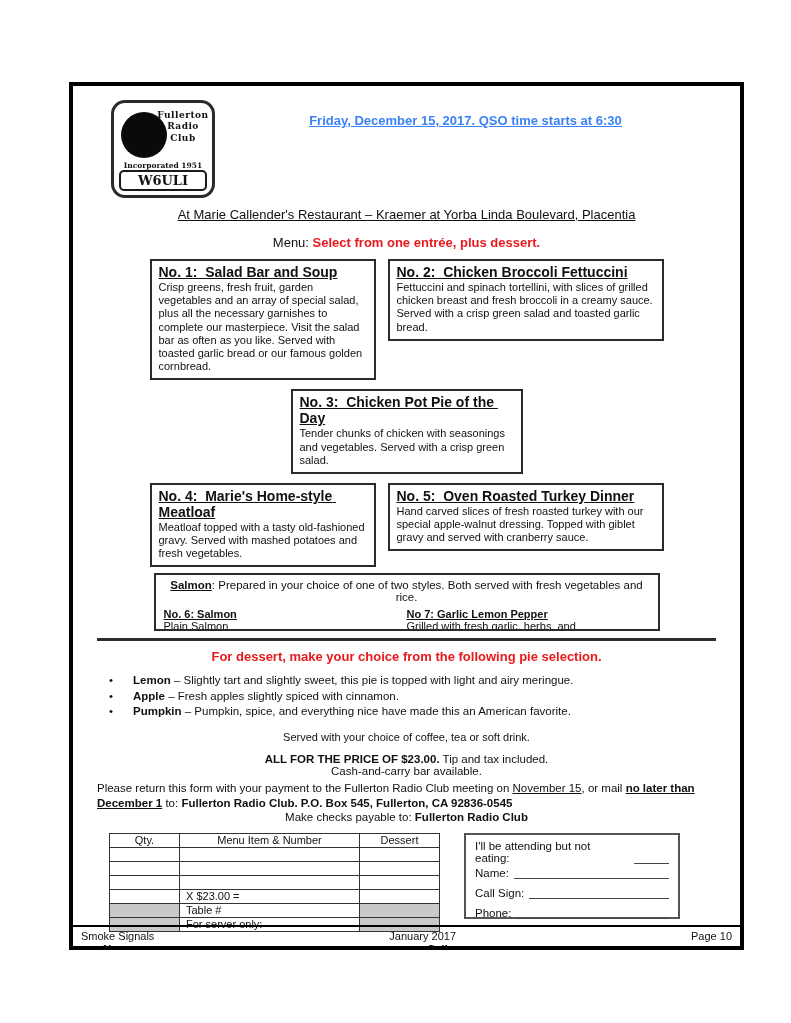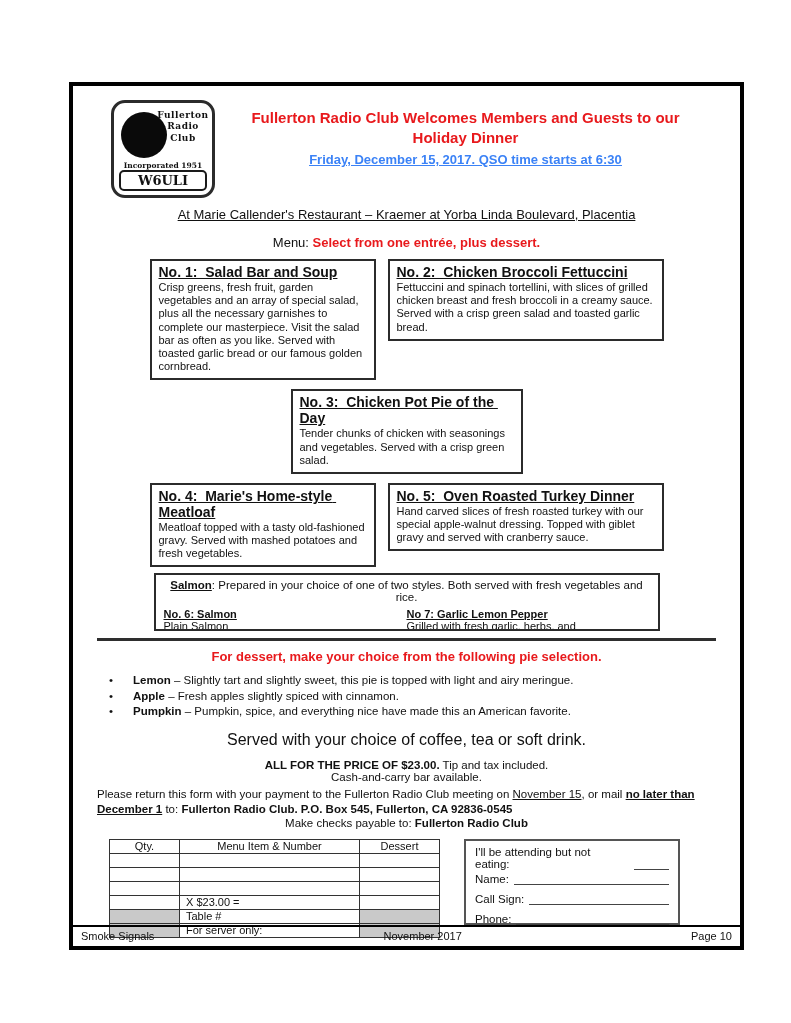--- a/index.html
+++ b/index.html
@@ -42,21 +42,21 @@
   .salmon-col .bdesc { font-size:11px; line-height:1.15; width:180px; }
 
   .separator { border-top:3px solid #2e2e2e; margin:7px 0 0 0; }
 
   
   .dessert-head { color:#e8191c; font-weight:bold; font-size:13px; text-align:center; margin-top:8px; }
   .bullets { margin-top:9px; padding-left:12px; }
   .bullet { display:flex; font-size:11.5px; line-height:1.35; }
   .bullet .dot { width:24px; flex:0 0 auto; }
   .bullet b { font-weight:bold; }
-  .center-line { text-align:center; font-size:16px; margin-top:11px; }
+  .center-line { text-align:center; font-size:11px; margin-top:11px; }
   .price-line { text-align:center; font-size:11.5px; margin-top:10px; }
   .price-line b { font-weight:bold; }
   .bar-line { text-align:center; font-size:11.5px; }
 
   
   .return-text { font-size:11.5px; line-height:1.3; margin-top:4px; }
   .return-text .u { text-decoration:underline; }
   .return-text .bu { font-weight:bold; text-decoration:underline; }
   .return-text .b { font-weight:bold; }
   .checks-line { text-align:center; font-size:11.5px; }
@@ -95,21 +95,20 @@
   <div class="content">
 
     <div class="header-row">
       <div class="logo">
         <div class="logo-circle"></div>
         <div class="logo-name">Fullerton Radio Club</div>
         <div class="logo-inc">Incorporated 1951</div>
         <div class="logo-call">W6ULI</div>
       </div>
       <div class="header-text">
-        <div class="title">Fullerton Radio Club Welcomes Members and Guests to our Holiday Dinner</div>
         <div class="schedule">
           <div>Friday, December 15, 2017. QSO time starts at 6:30</div>
         </div>
       </div>
     </div>
 
     <div class="location">At Marie Callender's Restaurant – Kraemer at Yorba Linda Boulevard, Placentia</div>
 
     <div class="menu-line"><span>Menu: </span><span class="red">Select from one entrée, plus dessert.</span></div>
 
@@ -248,18 +247,18 @@
       <span style="margin-left:30px;">Call:</span>
       <span class="fill"></span>
     </div>
     <div class="thickline"></div>
 
     <div class="mem-title">MEMBERSHIP RENEWAL / APPLICATION</div>
     <div class="mem-sub">Fullerton Radio Club</div>
 
     <div class="footer">
       <span>Smoke Signals</span>
-      <span>November 2017</span>
+      <span>January 2017</span>
       <span>Page 10</span>
     </div>
 
   </div>
 </div>
 
 </body></html>

